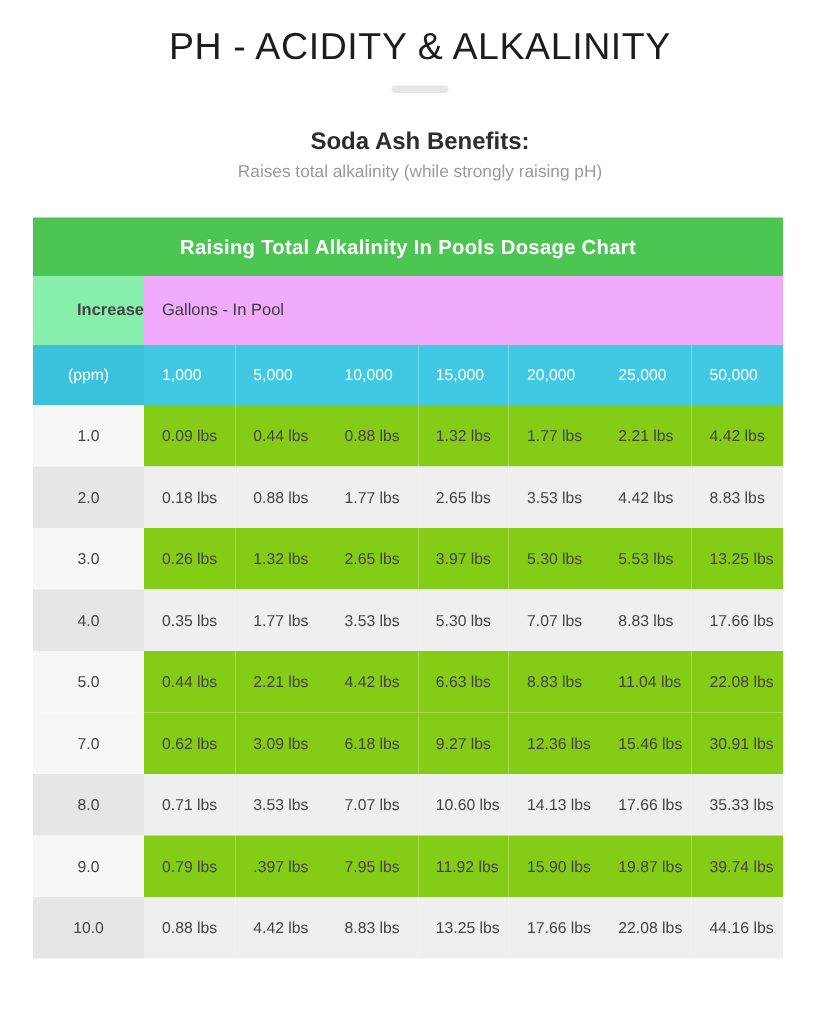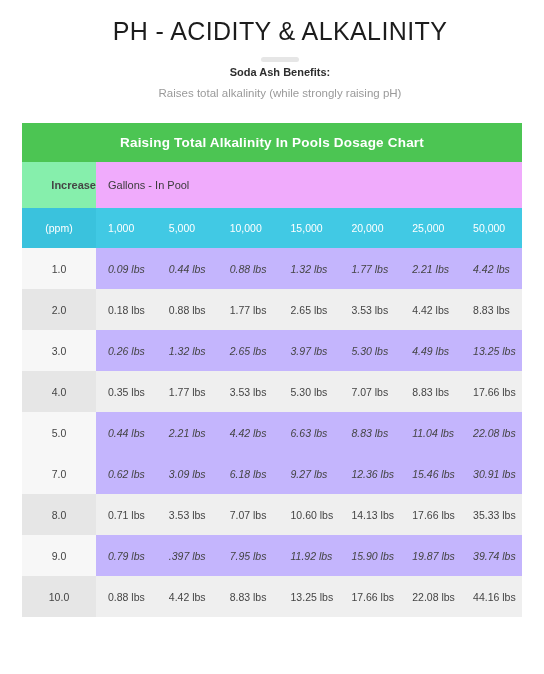--- a/index.html
+++ b/index.html
@@ -37,22 +37,22 @@
     line-height: 34px;
   }
   .title-divider {
     width: 38px;
     height: 5px;
     border-radius: 3px;
     background: #e6e6e6;
     margin: 9px auto 0 auto;
   }
   .subtitle {
-    margin-top: 2px;
-    font-size: 11px;
+    margin-top: 24px;
+    font-size: 16px;
     font-weight: 700;
     color: #2d2d2d;
     line-height: 17px;
   }
   .subsubtitle {
     margin-top: 4px;
     font-size: 11.5px;
     font-weight: 400;
     color: #9a9a9a;
     line-height: 16px;
@@ -135,21 +135,21 @@
   }
   tr.data-row .label-col {
     text-align: center;
   }
   tr.data-row .data-col {
     text-align: left;
     padding-left: 12px;
   }
 
   tr.data-row.odd .label-col { background: #f7f7f7; }
-  tr.data-row.odd .data-col  { background: #c4b5fd; font-style: italic; }
+  tr.data-row.odd .data-col  { background: #84cc16; }
   tr.data-row.even .label-col { background: #e6e6e6; }
   tr.data-row.even .data-col  { background: #efefef; }
 
   col.c-label { width: 74px; }
   col.c-data  { width: 60.85px; }
 </style>
 </head>
 <body>
 
 <div class="page">
@@ -211,21 +211,21 @@
             <td class="data-col">4.42 lbs</td>
             <td class="data-col">8.83 lbs</td>
           </tr>
           <tr class="data-row odd">
             <td class="label-col">3.0</td>
             <td class="data-col">0.26 lbs</td>
             <td class="data-col">1.32 lbs</td>
             <td class="data-col">2.65 lbs</td>
             <td class="data-col">3.97 lbs</td>
             <td class="data-col">5.30 lbs</td>
-            <td class="data-col">4.49 lbs</td>
+            <td class="data-col">5.53 lbs</td>
             <td class="data-col">13.25 lbs</td>
           </tr>
           <tr class="data-row even">
             <td class="label-col">4.0</td>
             <td class="data-col">0.35 lbs</td>
             <td class="data-col">1.77 lbs</td>
             <td class="data-col">3.53 lbs</td>
             <td class="data-col">5.30 lbs</td>
             <td class="data-col">7.07 lbs</td>
             <td class="data-col">8.83 lbs</td>

